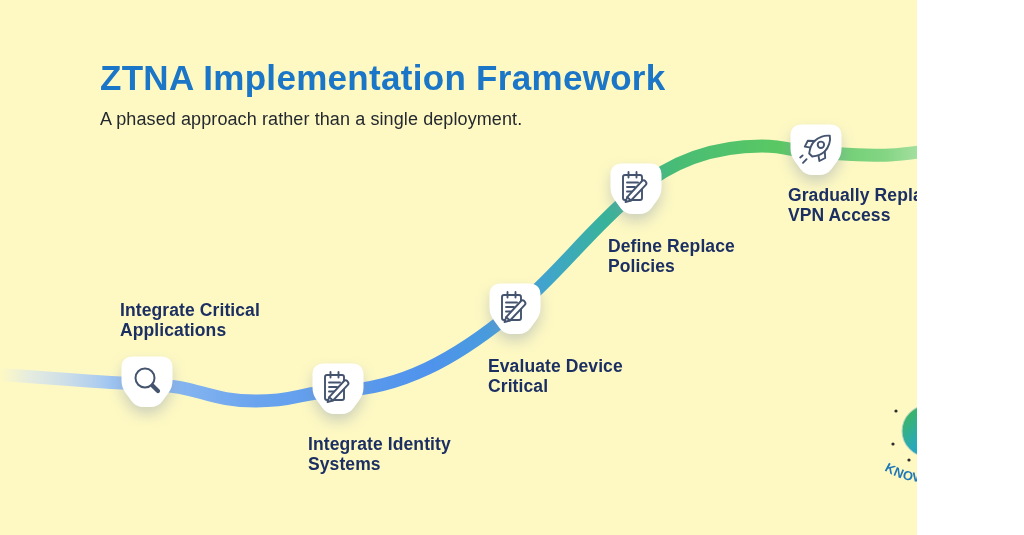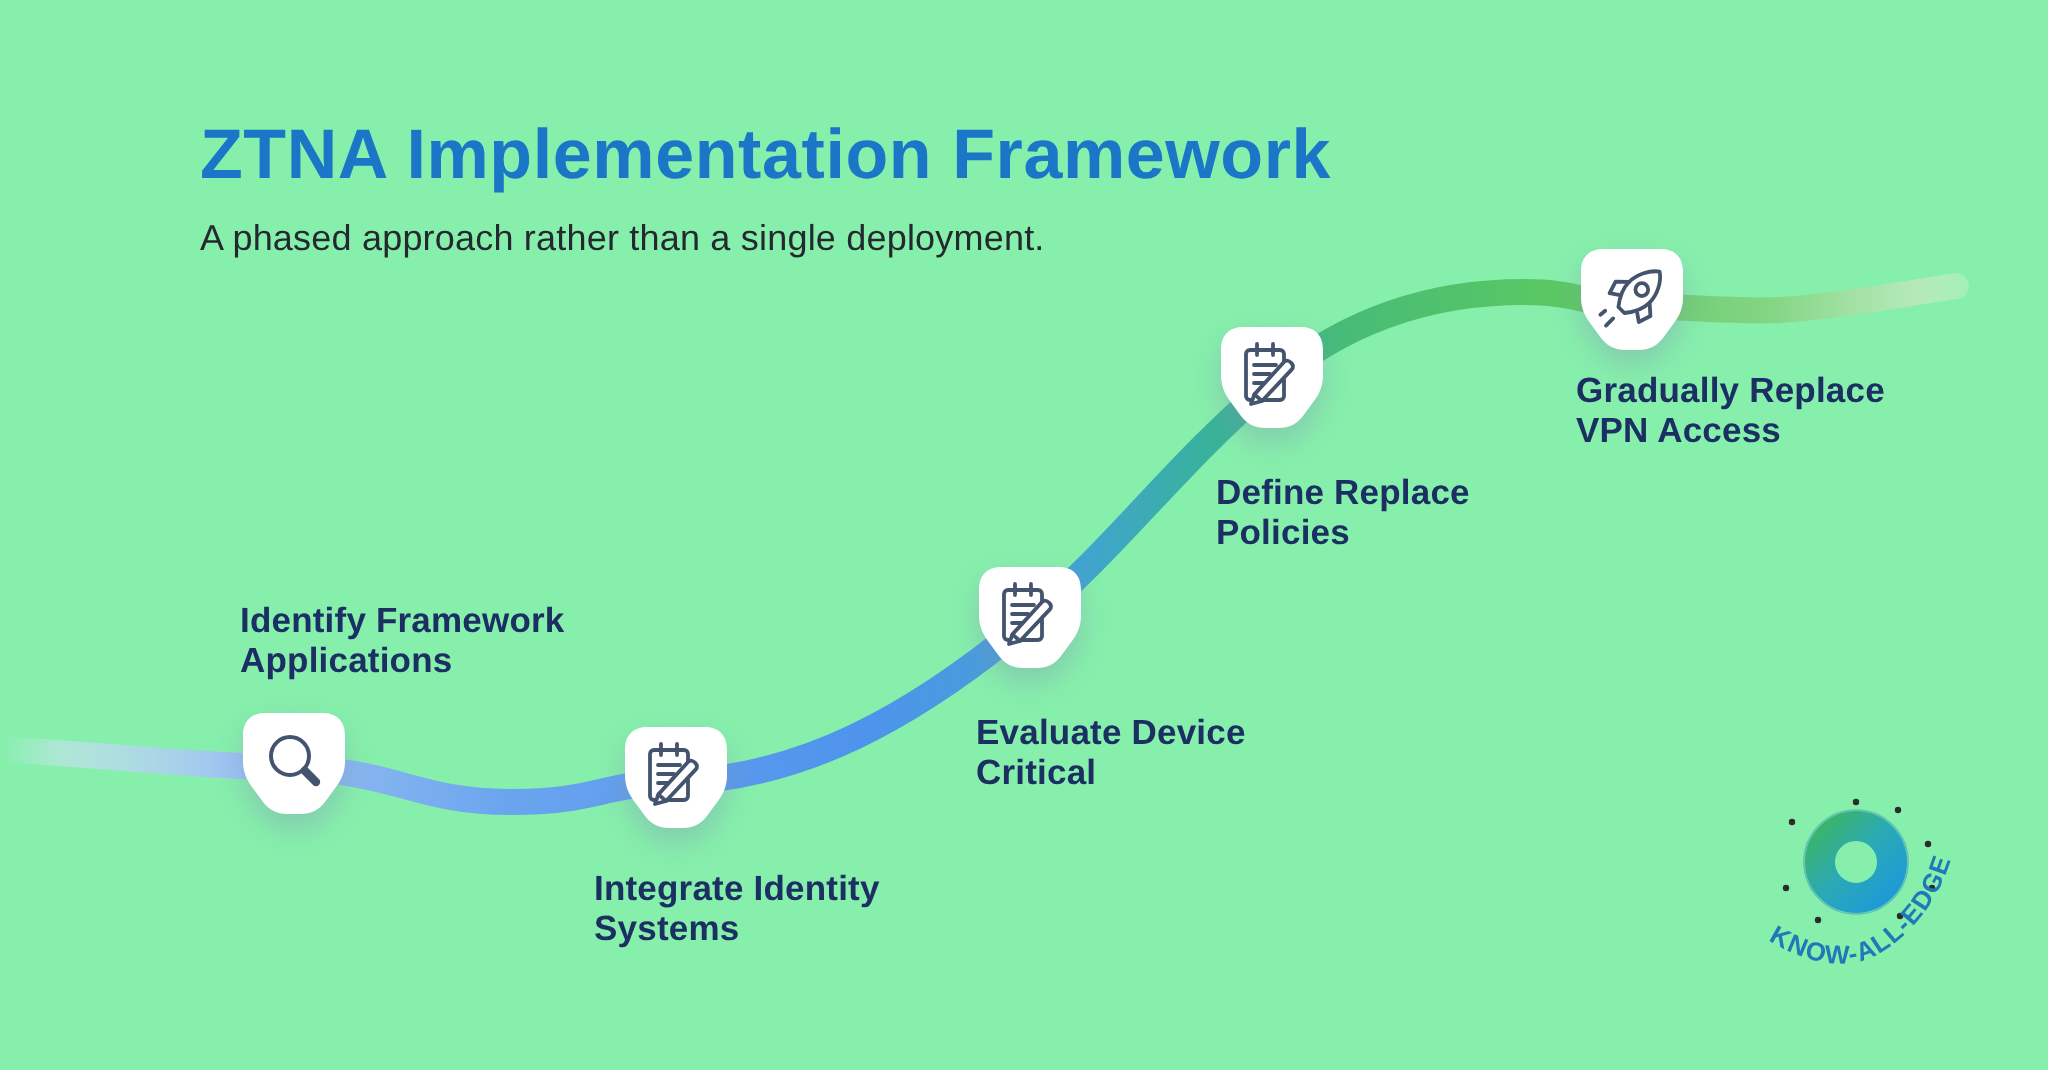--- a/index.html
+++ b/index.html
@@ -1,17 +1,17 @@
 <!DOCTYPE html>
 <html><head>
 <meta charset="utf-8">
 <style>
   html,body { margin:0; padding:0; background:#ffffff; }
   .canvas {
-    position:relative; width:1024px; height:535px; background:#86efac;
+    position:relative; width:917px; height:535px; background:#fef9c3;
     overflow:hidden; font-family:"Liberation Sans", sans-serif;
   }
   .title {
     position:absolute; left:100px; top:58px; margin:0;
     font-size:35px; font-weight:bold; letter-spacing:.3px; color:#1b76c8;
   }
   .subtitle {
     position:absolute; left:100px; top:109px; margin:0;
     font-size:18px; font-weight:400; color:#24292f; letter-spacing:.1px;
   }
@@ -19,21 +19,21 @@
   .badge {
     position:absolute; width:56px; height:58px;
     filter:drop-shadow(0 7px 7px rgba(125,145,175,.38));
   }
   .badge svg { display:block; }
   .m-label {
     position:absolute; font-size:17.5px; font-weight:bold;
     color:#1c2f62; line-height:1.12; letter-spacing:.1px;
   }
   .b1 { left:119px; top:354px; } .l1 { left:120px; top:301px; width:165px; }
-  .b2 { left:310px; top:361px; } .l2 { left:297px; top:435px; width:172px; }
+  .b2 { left:310px; top:361px; } .l2 { left:308px; top:435px; width:172px; }
   .b3 { left:487px; top:281px; } .l3 { left:488px; top:357px; width:165px; }
   .b4 { left:608px; top:161px; } .l4 { left:608px; top:237px; width:158px; }
   .b5 { left:788px; top:122px; } .l5 { left:788px; top:186px; width:190px; }
   .logo { position:absolute; left:882px; top:396px; width:100px; height:92px; }
 </style>
 </head>
 <body>
 
 <div class="canvas">
 
@@ -71,21 +71,21 @@
 
   <div class="badge b1">
     <svg width="56" height="58" viewBox="0 0 56 58">
       <path d="M14 2.5 L42 2.5 C49.5 2.5 53.5 6.5 53.5 14 L53.5 26.5 C53.5 31.5 52 35.5 49 39.5 L43.5 47 C40.5 51 36.5 53 31.5 53 L24.5 53 C19.5 53 15.5 51 12.5 47 L7 39.5 C4 35.5 2.5 31.5 2.5 26.5 L2.5 14 C2.5 6.5 6.5 2.5 14 2.5 Z" fill="#ffffff"></path>
       <g stroke="#44536e" fill="none" stroke-linecap="round">
         <circle cx="26" cy="24" r="9.5" stroke-width="2"></circle>
         <line x1="33.4" y1="31.4" x2="39" y2="37" stroke-width="4.2"></line>
       </g>
     </svg>
   </div>
-  <div class="m-label l1">Identify Framework Applications</div>
+  <div class="m-label l1">Integrate Critical Applications</div>
 
   <div class="badge b2">
     <svg width="56" height="58" viewBox="0 0 56 58">
       <path d="M14 2.5 L42 2.5 C49.5 2.5 53.5 6.5 53.5 14 L53.5 26.5 C53.5 31.5 52 35.5 49 39.5 L43.5 47 C40.5 51 36.5 53 31.5 53 L24.5 53 C19.5 53 15.5 51 12.5 47 L7 39.5 C4 35.5 2.5 31.5 2.5 26.5 L2.5 14 C2.5 6.5 6.5 2.5 14 2.5 Z" fill="#ffffff"></path>
       <g stroke="#44536e" fill="none" stroke-width="1.9" stroke-linecap="round" stroke-linejoin="round">
         <rect x="15" y="14" width="19" height="25" rx="2"></rect>
         <line x1="20.5" y1="11" x2="20.5" y2="16.5"></line>
         <line x1="28.5" y1="11" x2="28.5" y2="16.5"></line>
         <line x1="19" y1="21.5" x2="30" y2="21.5"></line>
         <line x1="19" y1="26" x2="27" y2="26"></line>

